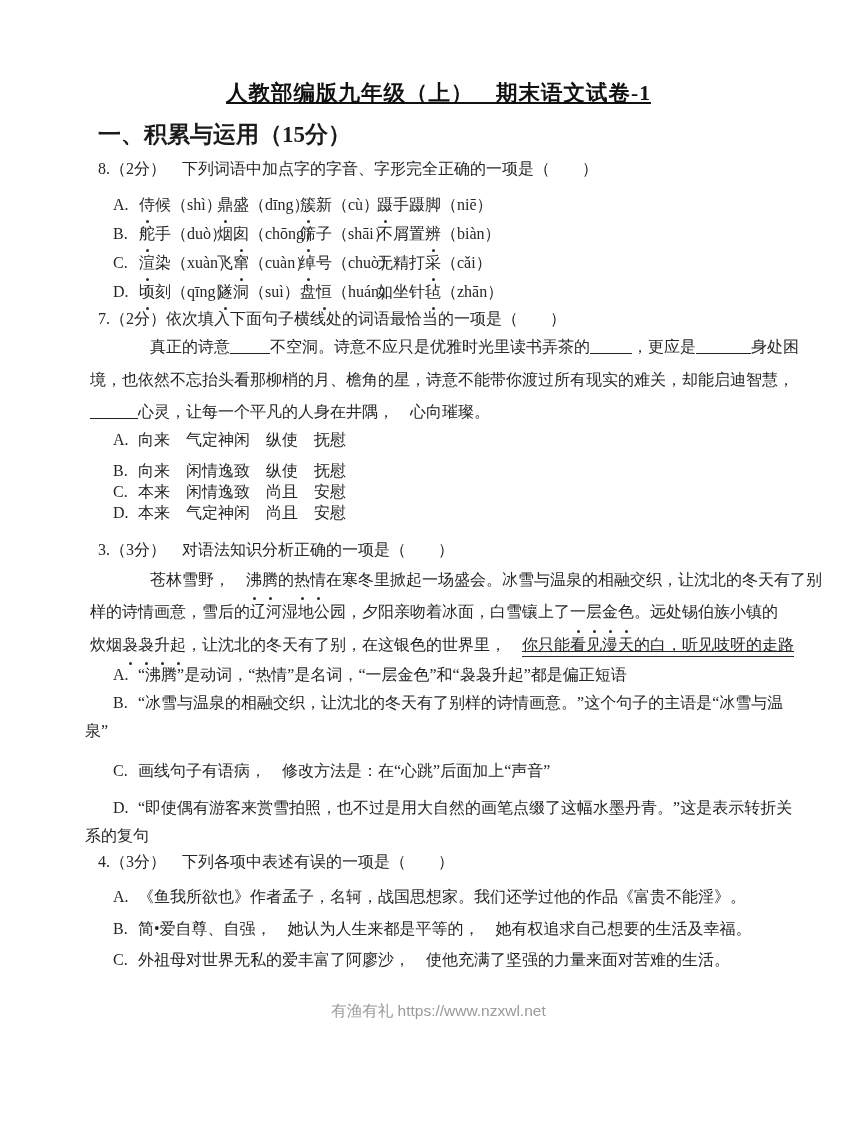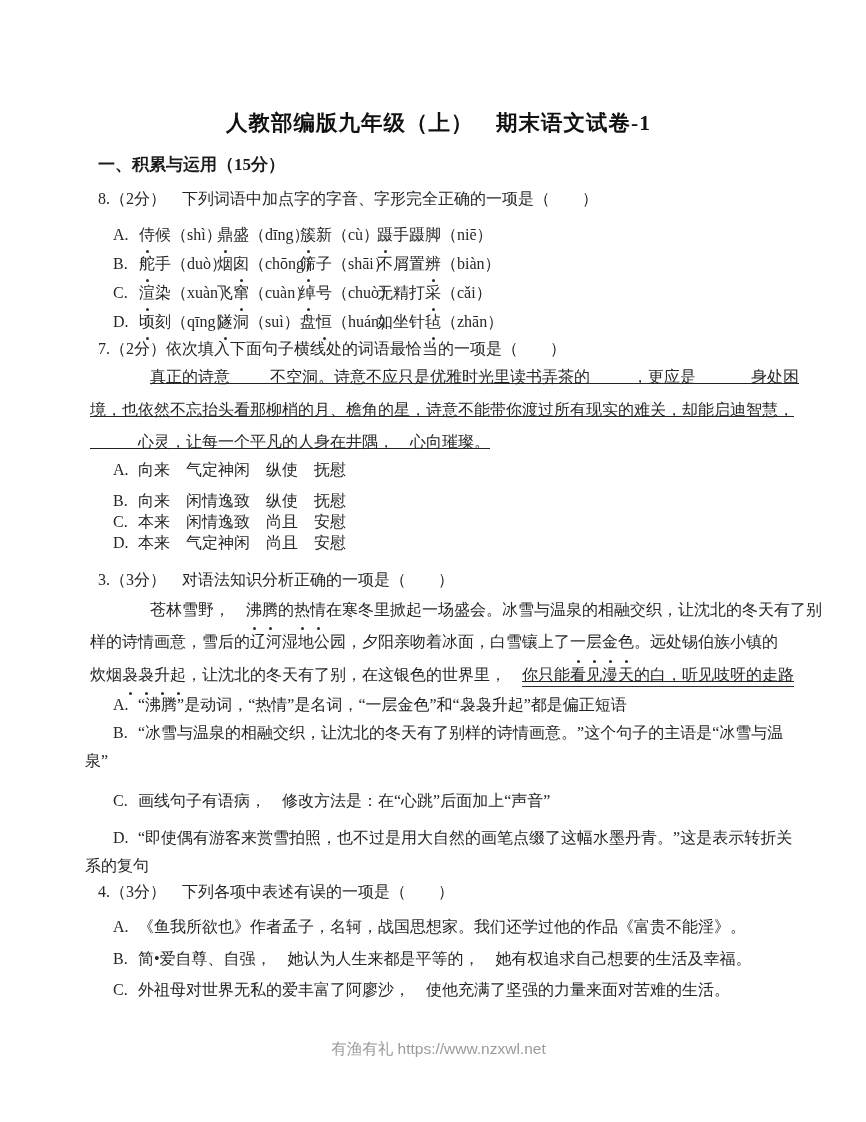--- a/index.html
+++ b/index.html
@@ -8,30 +8,31 @@
     width:866px;height:1122px;
     box-sizing:border-box;
     background:#ffffff;
     color:#262626;
     font-family:"Liberation Serif","DejaVu Serif",serif;
     font-size:16px;
     padding:0 74px 0 85px;
     overflow:hidden;
   }
   h1.title{
-    margin:0;padding-top:108px;
+    margin:0;padding-top:78px;
     text-align:center;
     font-size:21.5px;line-height:30px;
     font-weight:bold;color:#111;
     letter-spacing:1px;
     white-space:nowrap;
+    text-decoration:underline;
   }
   h2.section{
     margin:16px 0 0 0;padding-left:13px;
-    font-size:17px;line-height:22px;font-weight:bold;color:#1b1b1b;
+    font-size:23px;line-height:22px;font-weight:bold;color:#1b1b1b;
     white-space:nowrap;
   }
   .q .stem{padding-left:13px;line-height:21px;white-space:nowrap;}
   
   .wgrid{margin-top:11px;}
   .wrow{display:flex;padding-left:28px;line-height:29px;height:29px;white-space:nowrap;}
   .wrow .lbl{flex:none;width:26px;}
   .wrow .cell{flex:none;}
   .wrow .c1{width:78px;}
   .wrow .c2{width:83px;}
@@ -42,21 +43,21 @@
   .para .pline{padding-left:5px;line-height:32.5px;white-space:nowrap;}
   .para .pline.indent{padding-left:65px;}
   
   .opts{margin-top:0;}
   .optb .oline{padding-left:28px;white-space:nowrap;}
   .optb .oline .olbl{display:inline-block;width:25px;}
   .optb .cont{padding-left:0;white-space:nowrap;}
   
   #q1 .stem{margin-top:12px;}
   #q2 .stem{margin-top:2px;}
-  #q2 .para{margin-top:2px;text-decoration:underline;}
+  #q2 .para{margin-top:2px;}
   #q2 .optb{line-height:21px;}
   #q2 .optb:nth-child(2){margin-top:10px;}
   #q3 .stem{margin-top:16px;}
   #q3 .para{margin-top:4px;}
   #q3 .optb{line-height:28px;}
   #q3 .optb:nth-child(3){margin-top:12px;}
   #q3 .optb:nth-child(4){margin-top:9px;}
   #q4 .stem{margin-top:1px;}
   #q4 .opts{margin-top:9px;}
   #q4 .optb{line-height:31.5px;}
@@ -67,21 +68,21 @@
     width:3px;height:3px;border-radius:50%;
     background:#2e2e2e;
     left:50%;margin-left:-1.5px;bottom:-4px;
   }
   
   .u{border-bottom:1px solid #2c2c2c;padding-bottom:3px;text-decoration:underline;}
   
   .bl{display:inline-block;height:1px;border-bottom:1.5px solid #222;vertical-align:-2px;}
   
   .footer{
-    margin-top:32px;
+    margin-top:24px;
     text-align:center;
     font-family:"Liberation Sans","DejaVu Sans",sans-serif;
     font-size:15.5px;line-height:22px;
     color:#9a9a9a;
     white-space:nowrap;
   }
 </style>
 </head>
 <body>
 

